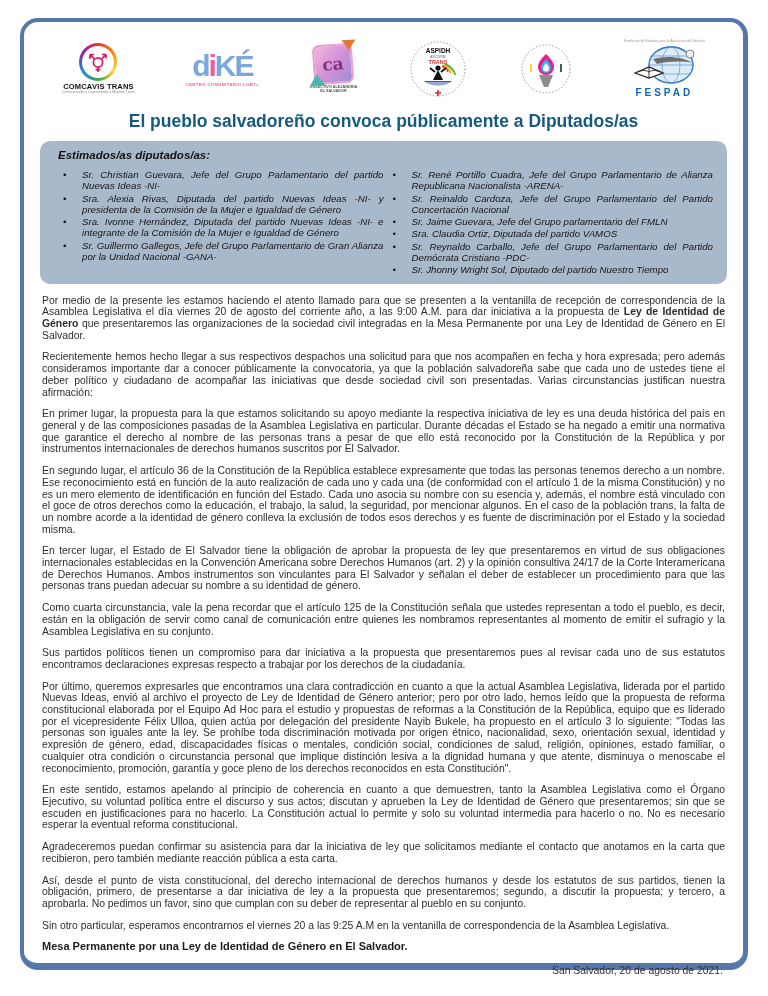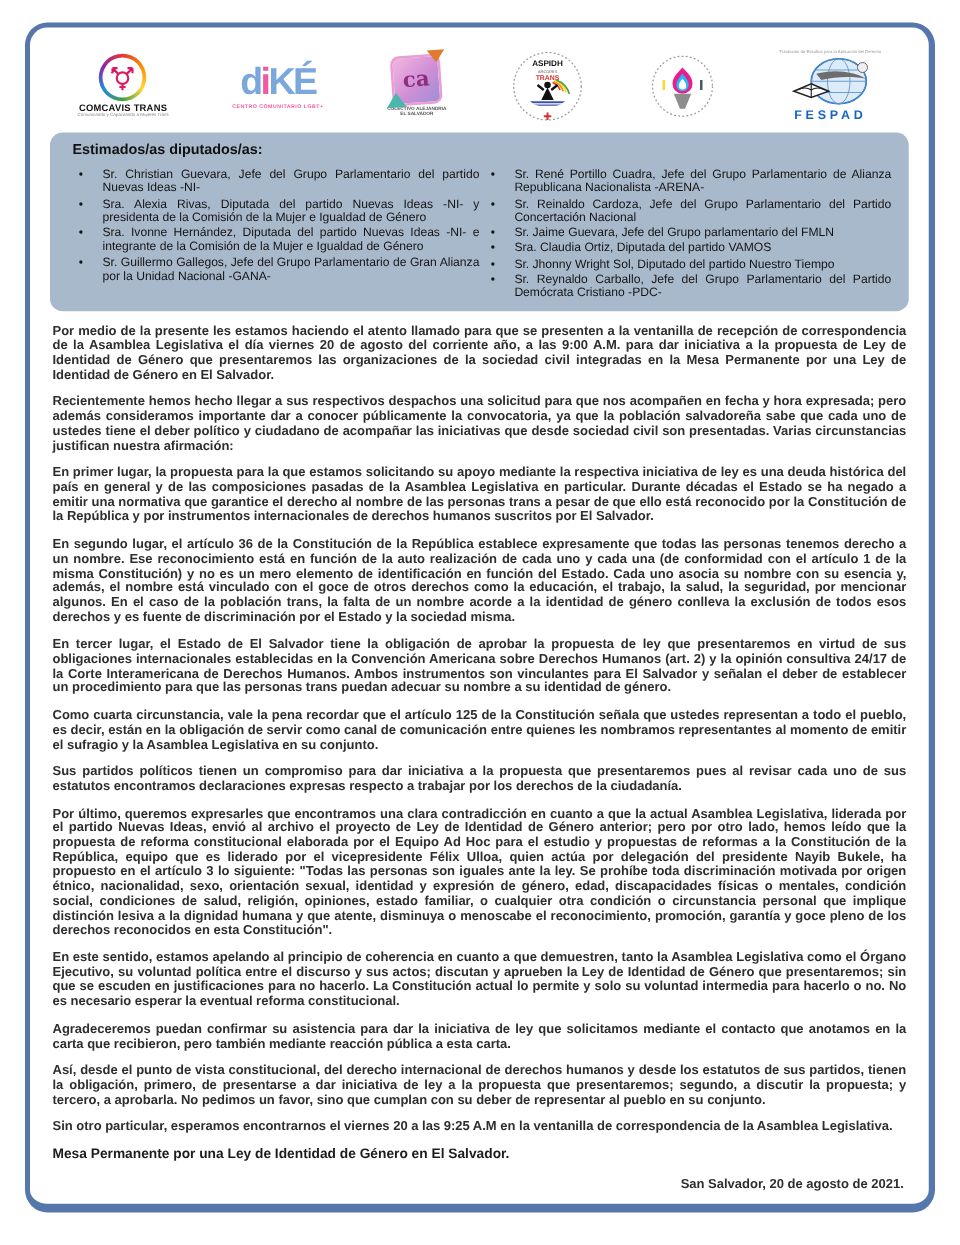--- a/index.html
+++ b/index.html
@@ -30,30 +30,30 @@
     border:2px solid #e8a0d2;display:flex;align-items:center;justify-content:center;position:relative;}
   .alej-tri1{position:absolute;left:-7px;bottom:-3px;width:0;height:0;border-left:8px solid transparent;border-right:8px solid transparent;border-bottom:12px solid #4db6ac;z-index:-1;}
   .alej-tri2{position:absolute;right:-6px;top:-5px;width:0;height:0;border-left:7px solid transparent;border-right:7px solid transparent;border-top:10px solid #e07a2f;z-index:-1;}
   .alej-mono{color:#8e2f7c;font-size:17px;font-weight:bold;font-family:"DejaVu Serif",serif;}
   .alej-label{font-size:3.8px;color:#555;font-weight:bold;text-align:center;margin-top:2px;}
   .fespad-label{font-size:10px;font-weight:bold;color:#1565c0;letter-spacing:3px;margin-top:3px;}
   .fespad-top{font-size:3.4px;color:#999;margin-bottom:1px;white-space:nowrap;}
   
   .title{color:#155a80;font-size:17.5px;font-weight:bold;text-align:center;margin:5px 0 9px 0;}
   
-  .recipients-box{background:#a9b9cc;border-radius:10px;margin:0 4px;padding:8px 14px 7px 14px;}
+  .recipients-box{background:#a9b9cc;border-radius:10px;margin:0 4px;padding:8px 14px 7px 14px;font-style:italic;}
   .recipients-heading{font-size:11.5px;font-weight:bold;color:#111;margin:0 0 8px 4px;}
   .recipients-cols{display:flex;gap:0;}
   .recipients-cols ul{flex:1;margin:0;padding:0;list-style:none;}
   .recipients-cols li{font-size:9.7px;line-height:11.3px;color:#141414;text-align:justify;
     padding-left:28px;position:relative;margin-bottom:1px;}
   .recipients-cols li::before{content:"\2022";position:absolute;left:9px;top:0;}
   
   .letter{margin:11px 6px 0 6px;}
-  .letter p{font-size:10.4px;line-height:11.7px;text-align:justify;margin:0 0 10px 0;color:#2e2e2e;font-weight:bold;}
+  .letter p{font-size:10.4px;line-height:11.7px;text-align:justify;margin:0 0 10px 0;color:#2e2e2e;}
   .signature{text-align:left;font-weight:bold;font-size:11px !important;margin:3px 0 12px 0 !important;color:#1c1c1c !important;}
   .dateline{text-align:right !important;margin-right:2px !important;}
   svg text{font-family:"Liberation Sans",sans-serif;}
 </style>
 </head>
 <body>
 
 <div class="frame">
 
   <div class="logos-row">
@@ -134,37 +134,38 @@
         <path d="M40 2 a22 18 0 0 0 0 36 M40 2 a22 18 0 0 1 0 36 M40 2 a9 18 0 0 0 0 36 M40 2 a9 18 0 0 1 0 36 M18 20 h44 M21 11 h38 M21 29 h38" stroke="#5b93c9" stroke-width="0.7" fill="none"></path>
         <path d="M4 28 l14 -6 14 6 -14 5 z" fill="#ffffff" stroke="#222" stroke-width="1.2"></path>
         <path d="M18 22 v11 M7 27 c4 -2 8 -2 11 0 M29 27 c-4 -2 -8 -2 -11 0" stroke="#222" stroke-width="0.9" fill="none"></path>
         <path d="M22 14 C36 10 52 12 62 18 C52 16 38 16 26 19 z" fill="#6d6d6d"></path>
         <circle cx="59" cy="9" r="4" fill="#efefef" stroke="#666" stroke-width="0.8"></circle>
       </svg>
       <div class="fespad-label">FESPAD</div>
     </div>
   </div>
 
+  <div class="title">El pueblo salvadoreño convoca públicamente a Diputados/as</div>
 
   <div class="recipients-box">
     <div class="recipients-heading">Estimados/as diputados/as:</div>
     <div class="recipients-cols">
       <ul>
         <li>Sr. Christian Guevara, Jefe del Grupo Parlamentario del partido Nuevas Ideas -NI-</li>
         <li>Sra. Alexia Rivas, Diputada del partido Nuevas Ideas -NI- y presidenta de la Comisión de la Mujer e Igualdad de Género</li>
         <li>Sra. Ivonne Hernández, Diputada del partido Nuevas Ideas -NI- e integrante de la Comisión de la Mujer e Igualdad de Género</li>
         <li>Sr. Guillermo Gallegos, Jefe del Grupo Parlamentario de Gran Alianza por la Unidad Nacional -GANA-</li>
       </ul>
       <ul>
         <li>Sr. René Portillo Cuadra, Jefe del Grupo Parlamentario de Alianza Republicana Nacionalista -ARENA-</li>
         <li>Sr. Reinaldo Cardoza, Jefe del Grupo Parlamentario del Partido Concertación Nacional</li>
         <li>Sr. Jaime Guevara, Jefe del Grupo parlamentario del FMLN</li>
         <li>Sra. Claudia Ortiz, Diputada del partido VAMOS</li>
+        <li>Sr. Reynaldo Carballo, Jefe del Grupo Parlamentario del Partido Demócrata Cristiano -PDC-</li>
         <li>Sr. Jhonny Wright Sol, Diputado del partido Nuestro Tiempo</li>
-        <li>Sr. Reynaldo Carballo, Jefe del Grupo Parlamentario del Partido Demócrata Cristiano -PDC-</li>
       </ul>
     </div>
   </div>
 
   <div class="letter">
     <p><span>Por medio de la presente les estamos haciendo el atento llamado para que se presenten a la ventanilla de recepción de correspondencia de la Asamblea Legislativa el día viernes 20 de agosto del corriente año, a las 9:00 A.M. para dar iniciativa a la propuesta de </span><b>Ley de Identidad de Género</b><span> que presentaremos las organizaciones de la sociedad civil integradas en la Mesa Permanente por una Ley de Identidad de Género en El Salvador.</span></p>
     <p>Recientemente hemos hecho llegar a sus respectivos despachos una solicitud para que nos acompañen en fecha y hora expresada; pero además consideramos importante dar a conocer públicamente la convocatoria, ya que la población salvadoreña sabe que cada uno de ustedes tiene el deber político y ciudadano de acompañar las iniciativas que desde sociedad civil son presentadas. Varias circunstancias justifican nuestra afirmación:</p>
     <p>En primer lugar, la propuesta para la que estamos solicitando su apoyo mediante la respectiva iniciativa de ley es una deuda histórica del país en general y de las composiciones pasadas de la Asamblea Legislativa en particular. Durante décadas el Estado se ha negado a emitir una normativa que garantice el derecho al nombre de las personas trans a pesar de que ello está reconocido por la Constitución de la República y por instrumentos internacionales de derechos humanos suscritos por El Salvador.</p>
     <p>En segundo lugar, el artículo 36 de la Constitución de la República establece expresamente que todas las personas tenemos derecho a un nombre. Ese reconocimiento está en función de la auto realización de cada uno y cada una (de conformidad con el artículo 1 de la misma Constitución) y no es un mero elemento de identificación en función del Estado. Cada uno asocia su nombre con su esencia y, además, el nombre está vinculado con el goce de otros derechos como la educación, el trabajo, la salud, la seguridad, por mencionar algunos. En el caso de la población trans, la falta de un nombre acorde a la identidad de género conlleva la exclusión de todos esos derechos y es fuente de discriminación por el Estado y la sociedad misma.</p>
     <p>En tercer lugar, el Estado de El Salvador tiene la obligación de aprobar la propuesta de ley que presentaremos en virtud de sus obligaciones internacionales establecidas en la Convención Americana sobre Derechos Humanos (art. 2) y la opinión consultiva 24/17 de la Corte Interamericana de Derechos Humanos. Ambos instrumentos son vinculantes para El Salvador y señalan el deber de establecer un procedimiento para que las personas trans puedan adecuar su nombre a su identidad de género.</p>

